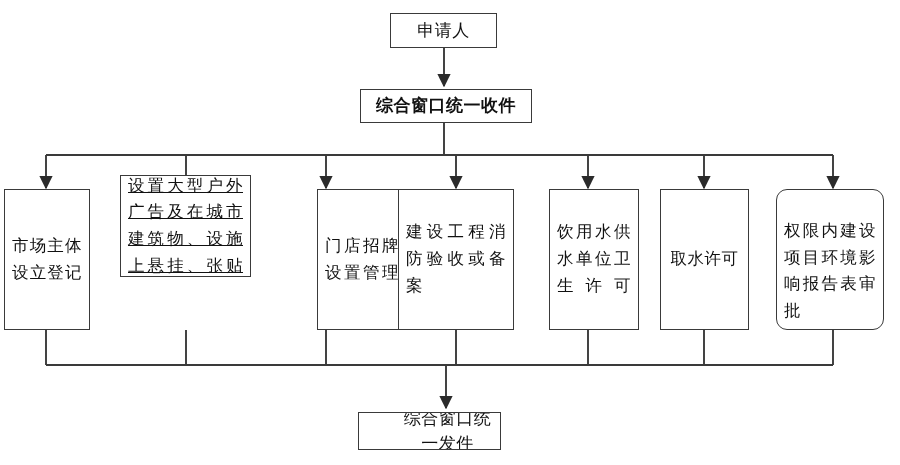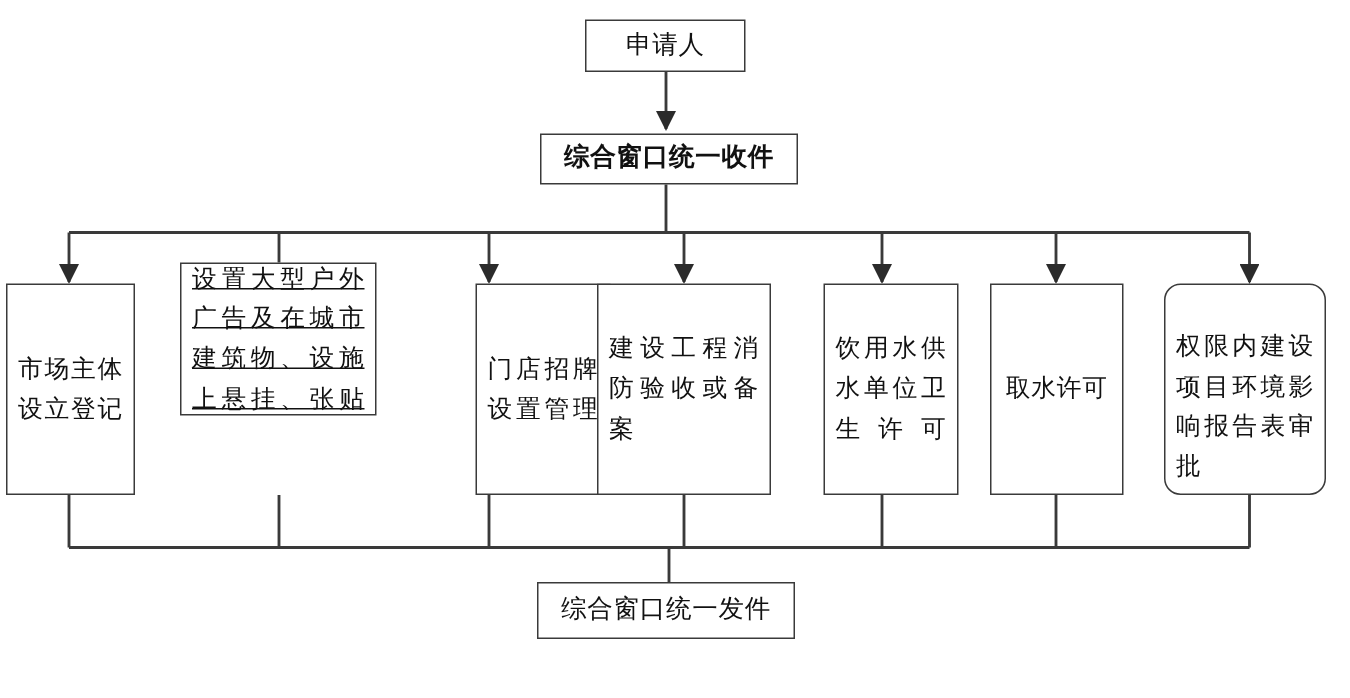--- a/index.html
+++ b/index.html
@@ -136,17 +136,17 @@
   </div>
 
   <div class="node task short" style="left:660px; top:189px; width:89px; height:141px;">
     <span class="txt">取水许可</span>
   </div>
 
   <div class="node task overflow" style="left:776px; top:189px; width:108px; height:141px;">
     <span class="txt">权限内建设项目环境影响报告表审批</span>
   </div>
 
-  <div class="node wide" style="left:358px; top:388px; width:172px; height:38px;">
+  <div class="node wide" style="left:358px; top:412px; width:143px; height:38px;padding-left:36px;">
     <span class="txt">综合窗口统一发件</span>
   </div>
 
 </div>
 
 </body></html>

